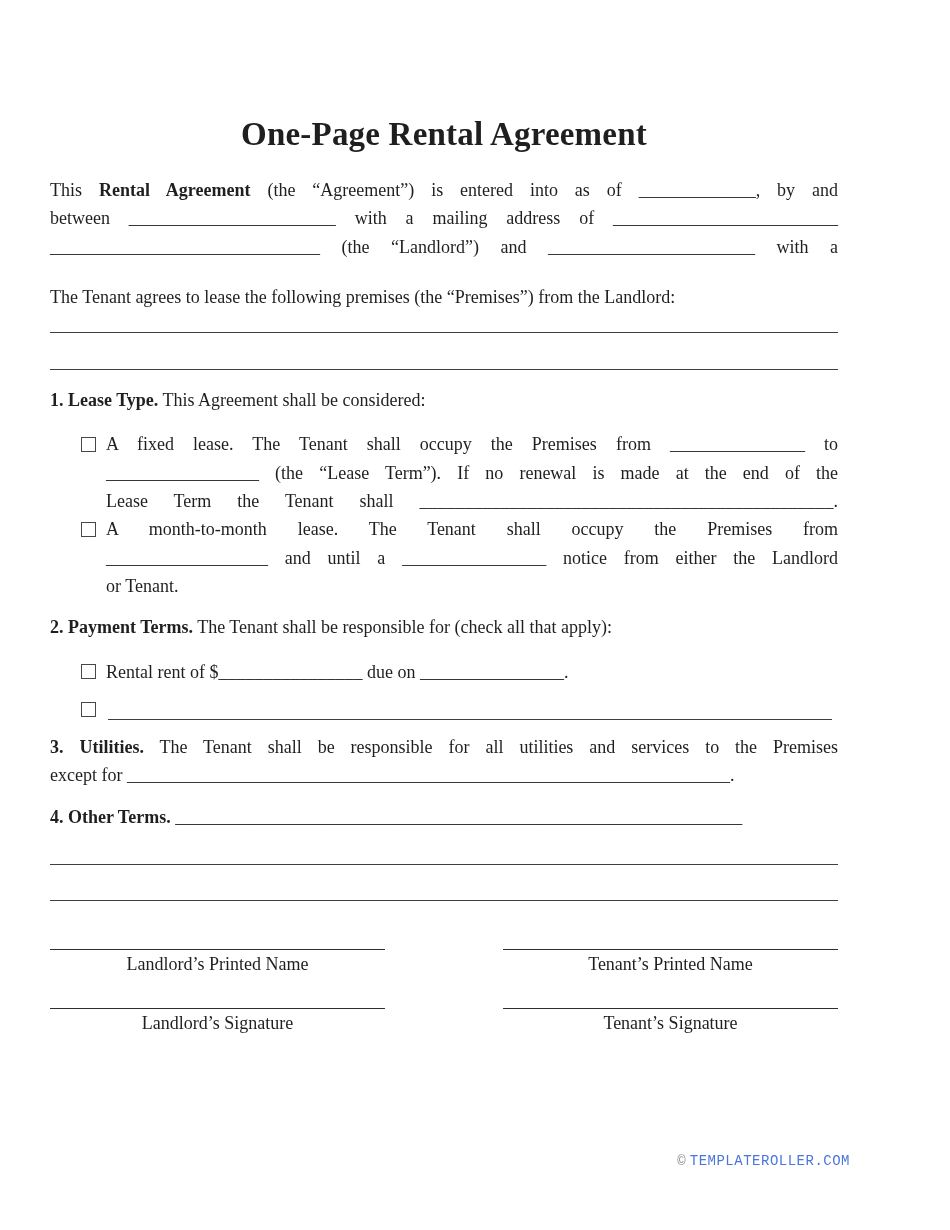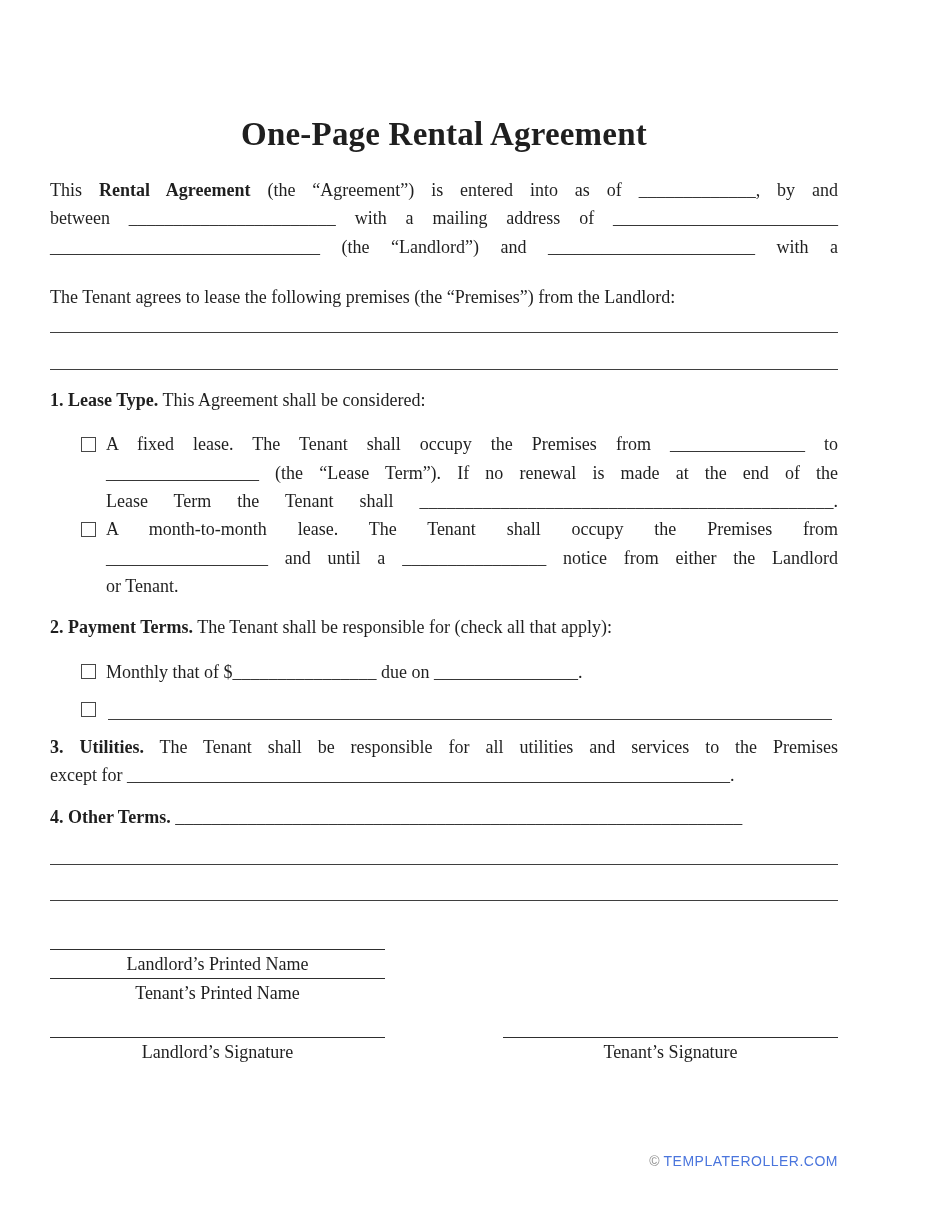--- a/index.html
+++ b/index.html
@@ -64,31 +64,31 @@
     height: 23px;
   }
 
   .sec3 { margin-top: 8px; }
   .sec4 { margin-top: 14px; }
 
   .sig-grid {
     display: flex;
     justify-content: space-between;
   }
-  .sig-row1 { margin-top: 48px; flex-direction: column; }
+  .sig-row1 { margin-top: 48px; }
   .sig-row2 { margin-top: 30px; align-items: flex-end; }
   .sig-col { width: 335px; }
   .sig-line { height: 0; border-top: 1.6px solid #2e2e2e; }
   .sig-label { text-align: center; }
 
   .footer {
     position: absolute;
     top: 1151px;
-    right: 112px;
-    font-family: Liberation Sans, sans-serif;
+    right: 100px;
+    font-family: Liberation Mono, monospace;
     font-size: 14px;
     line-height: 20px;
     letter-spacing: 0.5px;
     white-space: nowrap;
   }
   .footer .copy { color: #8f8f8f; margin-right: 4px; letter-spacing: 0; }
   .footer a { text-decoration: none; }
 </style>
 </head>
 <body>
@@ -133,21 +133,21 @@
     </div>
   </div>
 
   <div class="rich sec-heading h2sec">
       <div class="line"><span class="b">2. Payment Terms.</span><span> The Tenant shall be responsible for (check all that apply):</span></div>
     </div>
 
   <div class="check-item pay-item first">
     <span class="cb"></span>
     <div class="ct rich">
-        <div class="line"><span>Monthly that of $</span><span class="blank">________________</span><span> due on </span><span class="blank">________________</span><span>.</span></div>
+        <div class="line"><span>Rental rent of $</span><span class="blank">________________</span><span> due on </span><span class="blank">________________</span><span>.</span></div>
       </div>
   </div>
   <div class="check-item pay-item">
     <span class="cb"></span>
     <div class="fill-line"></div>
   </div>
 
   <div class="rich sec3">
       <div class="line jst"><span class="b">3. Utilities.</span><span> The Tenant shall be responsible for all utilities and services to the Premises</span></div>
       <div class="line"><span>except for </span><span class="blank">___________________________________________________________________</span><span>.</span></div>

